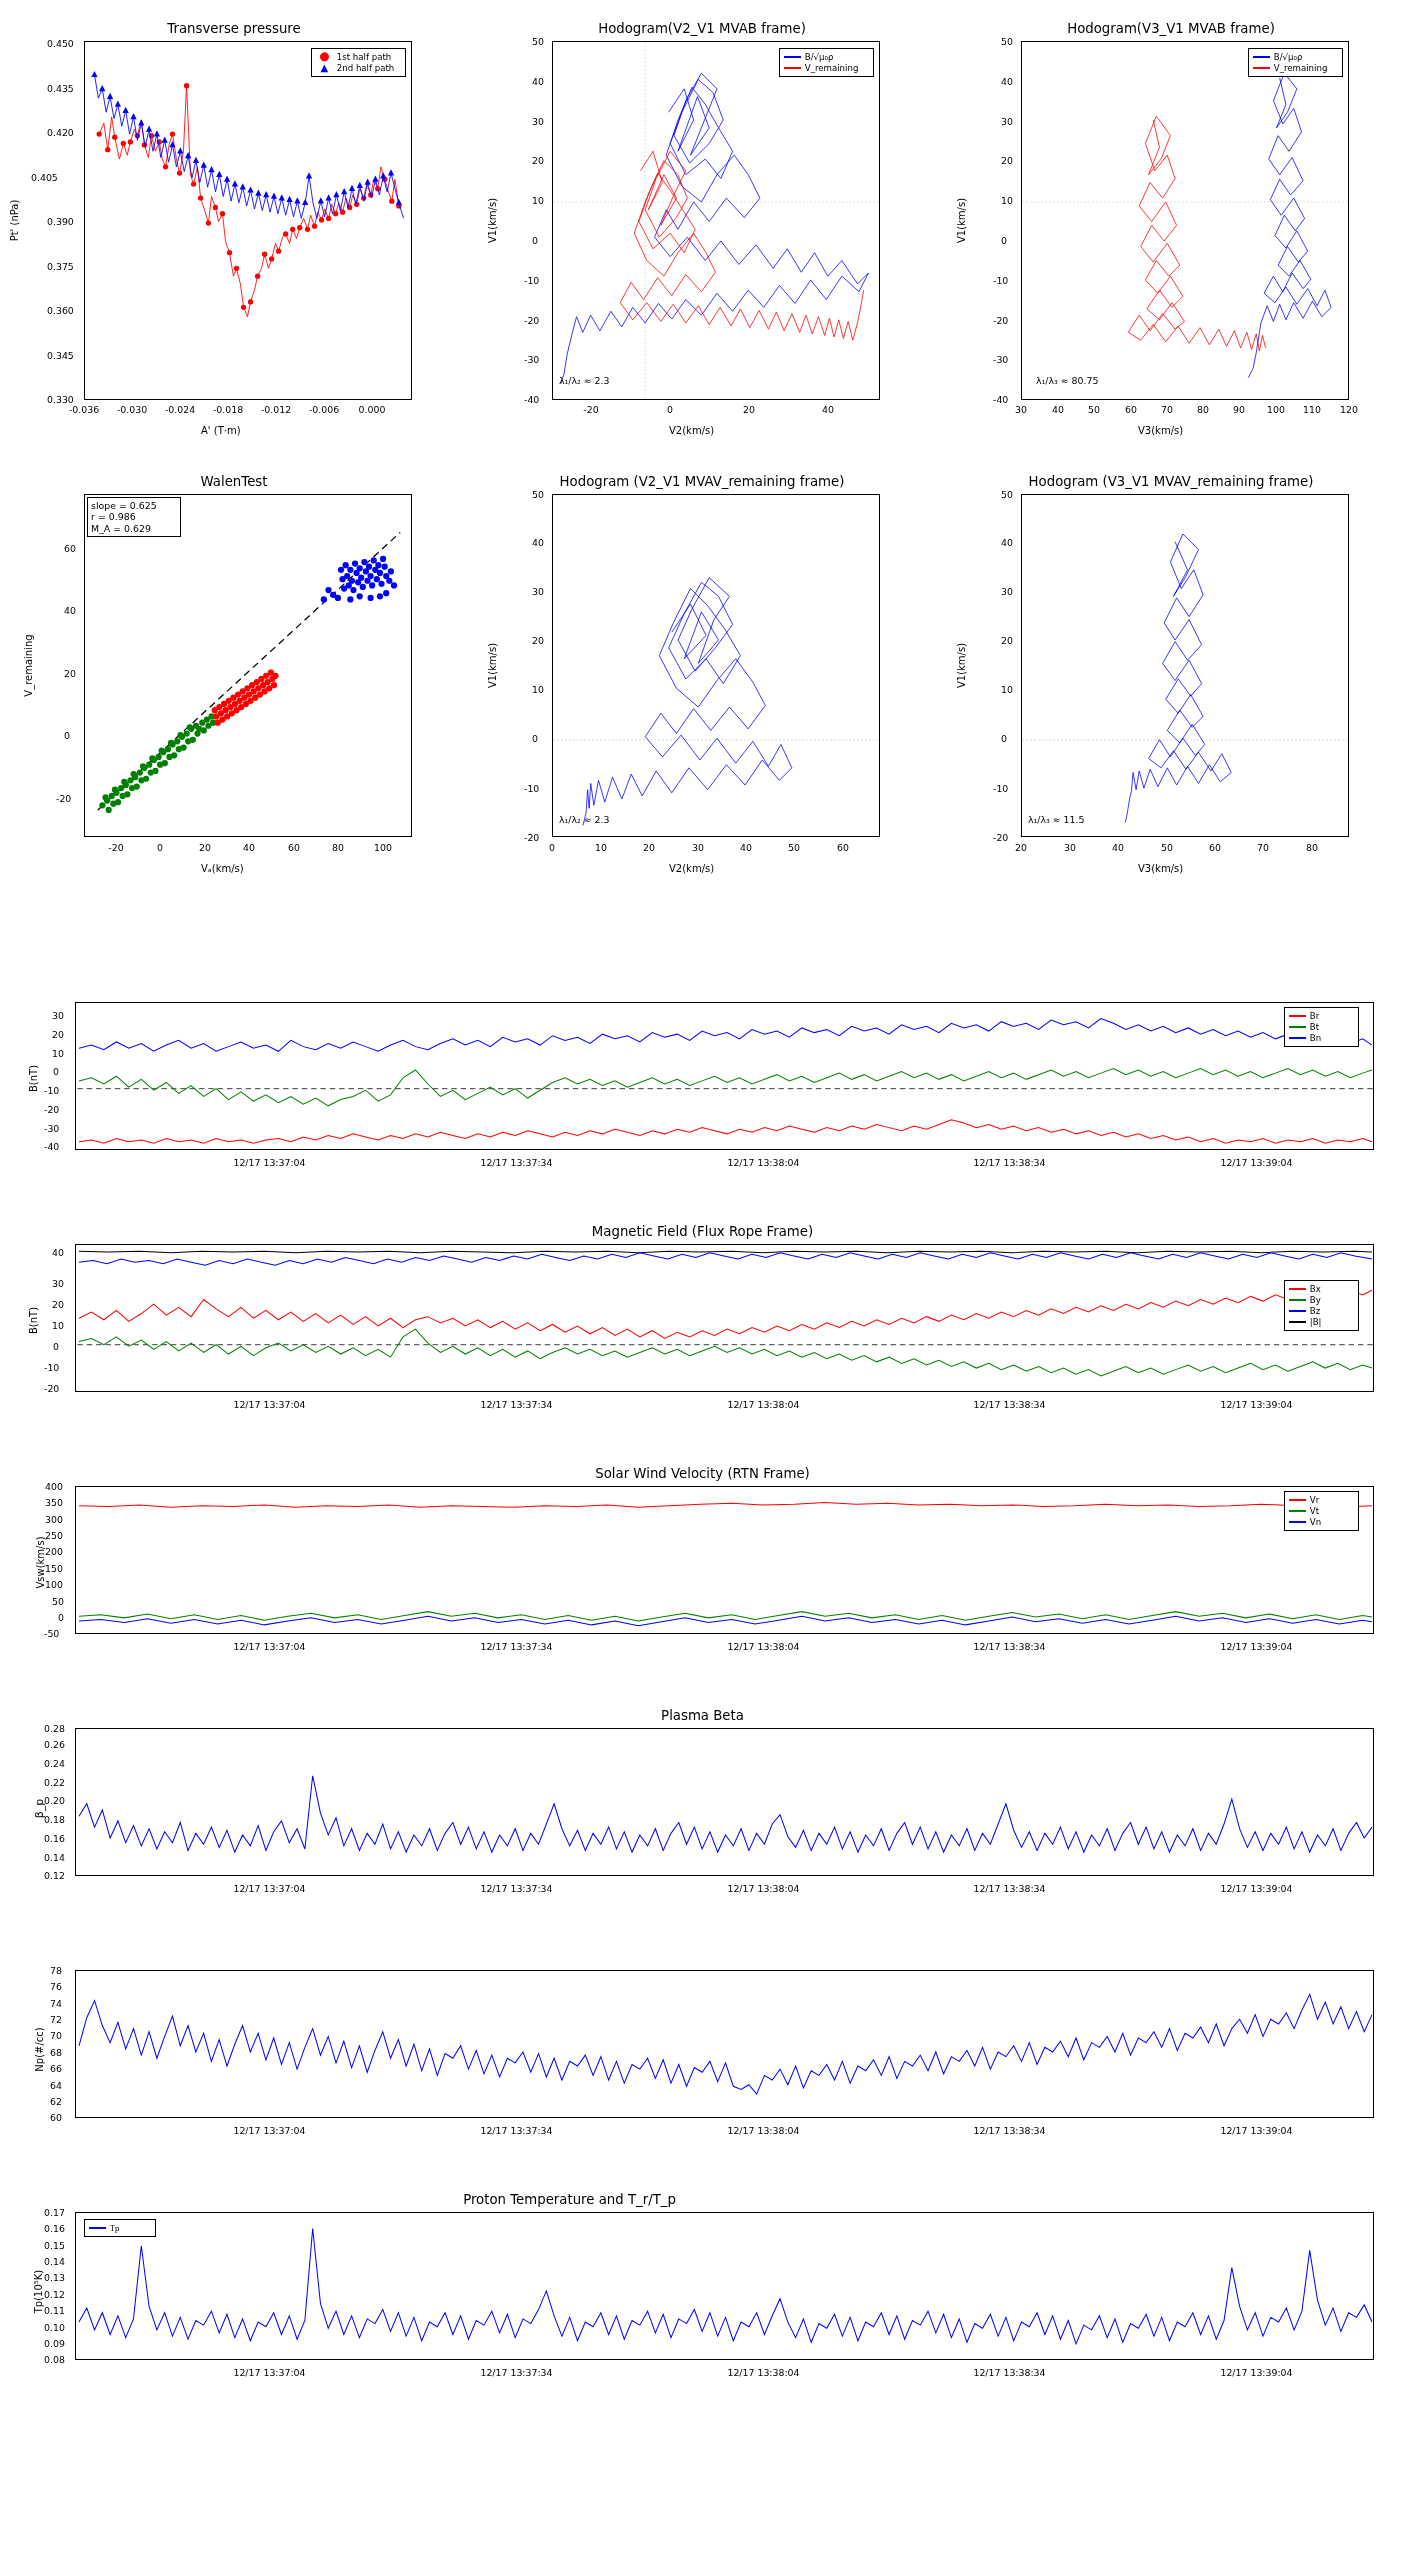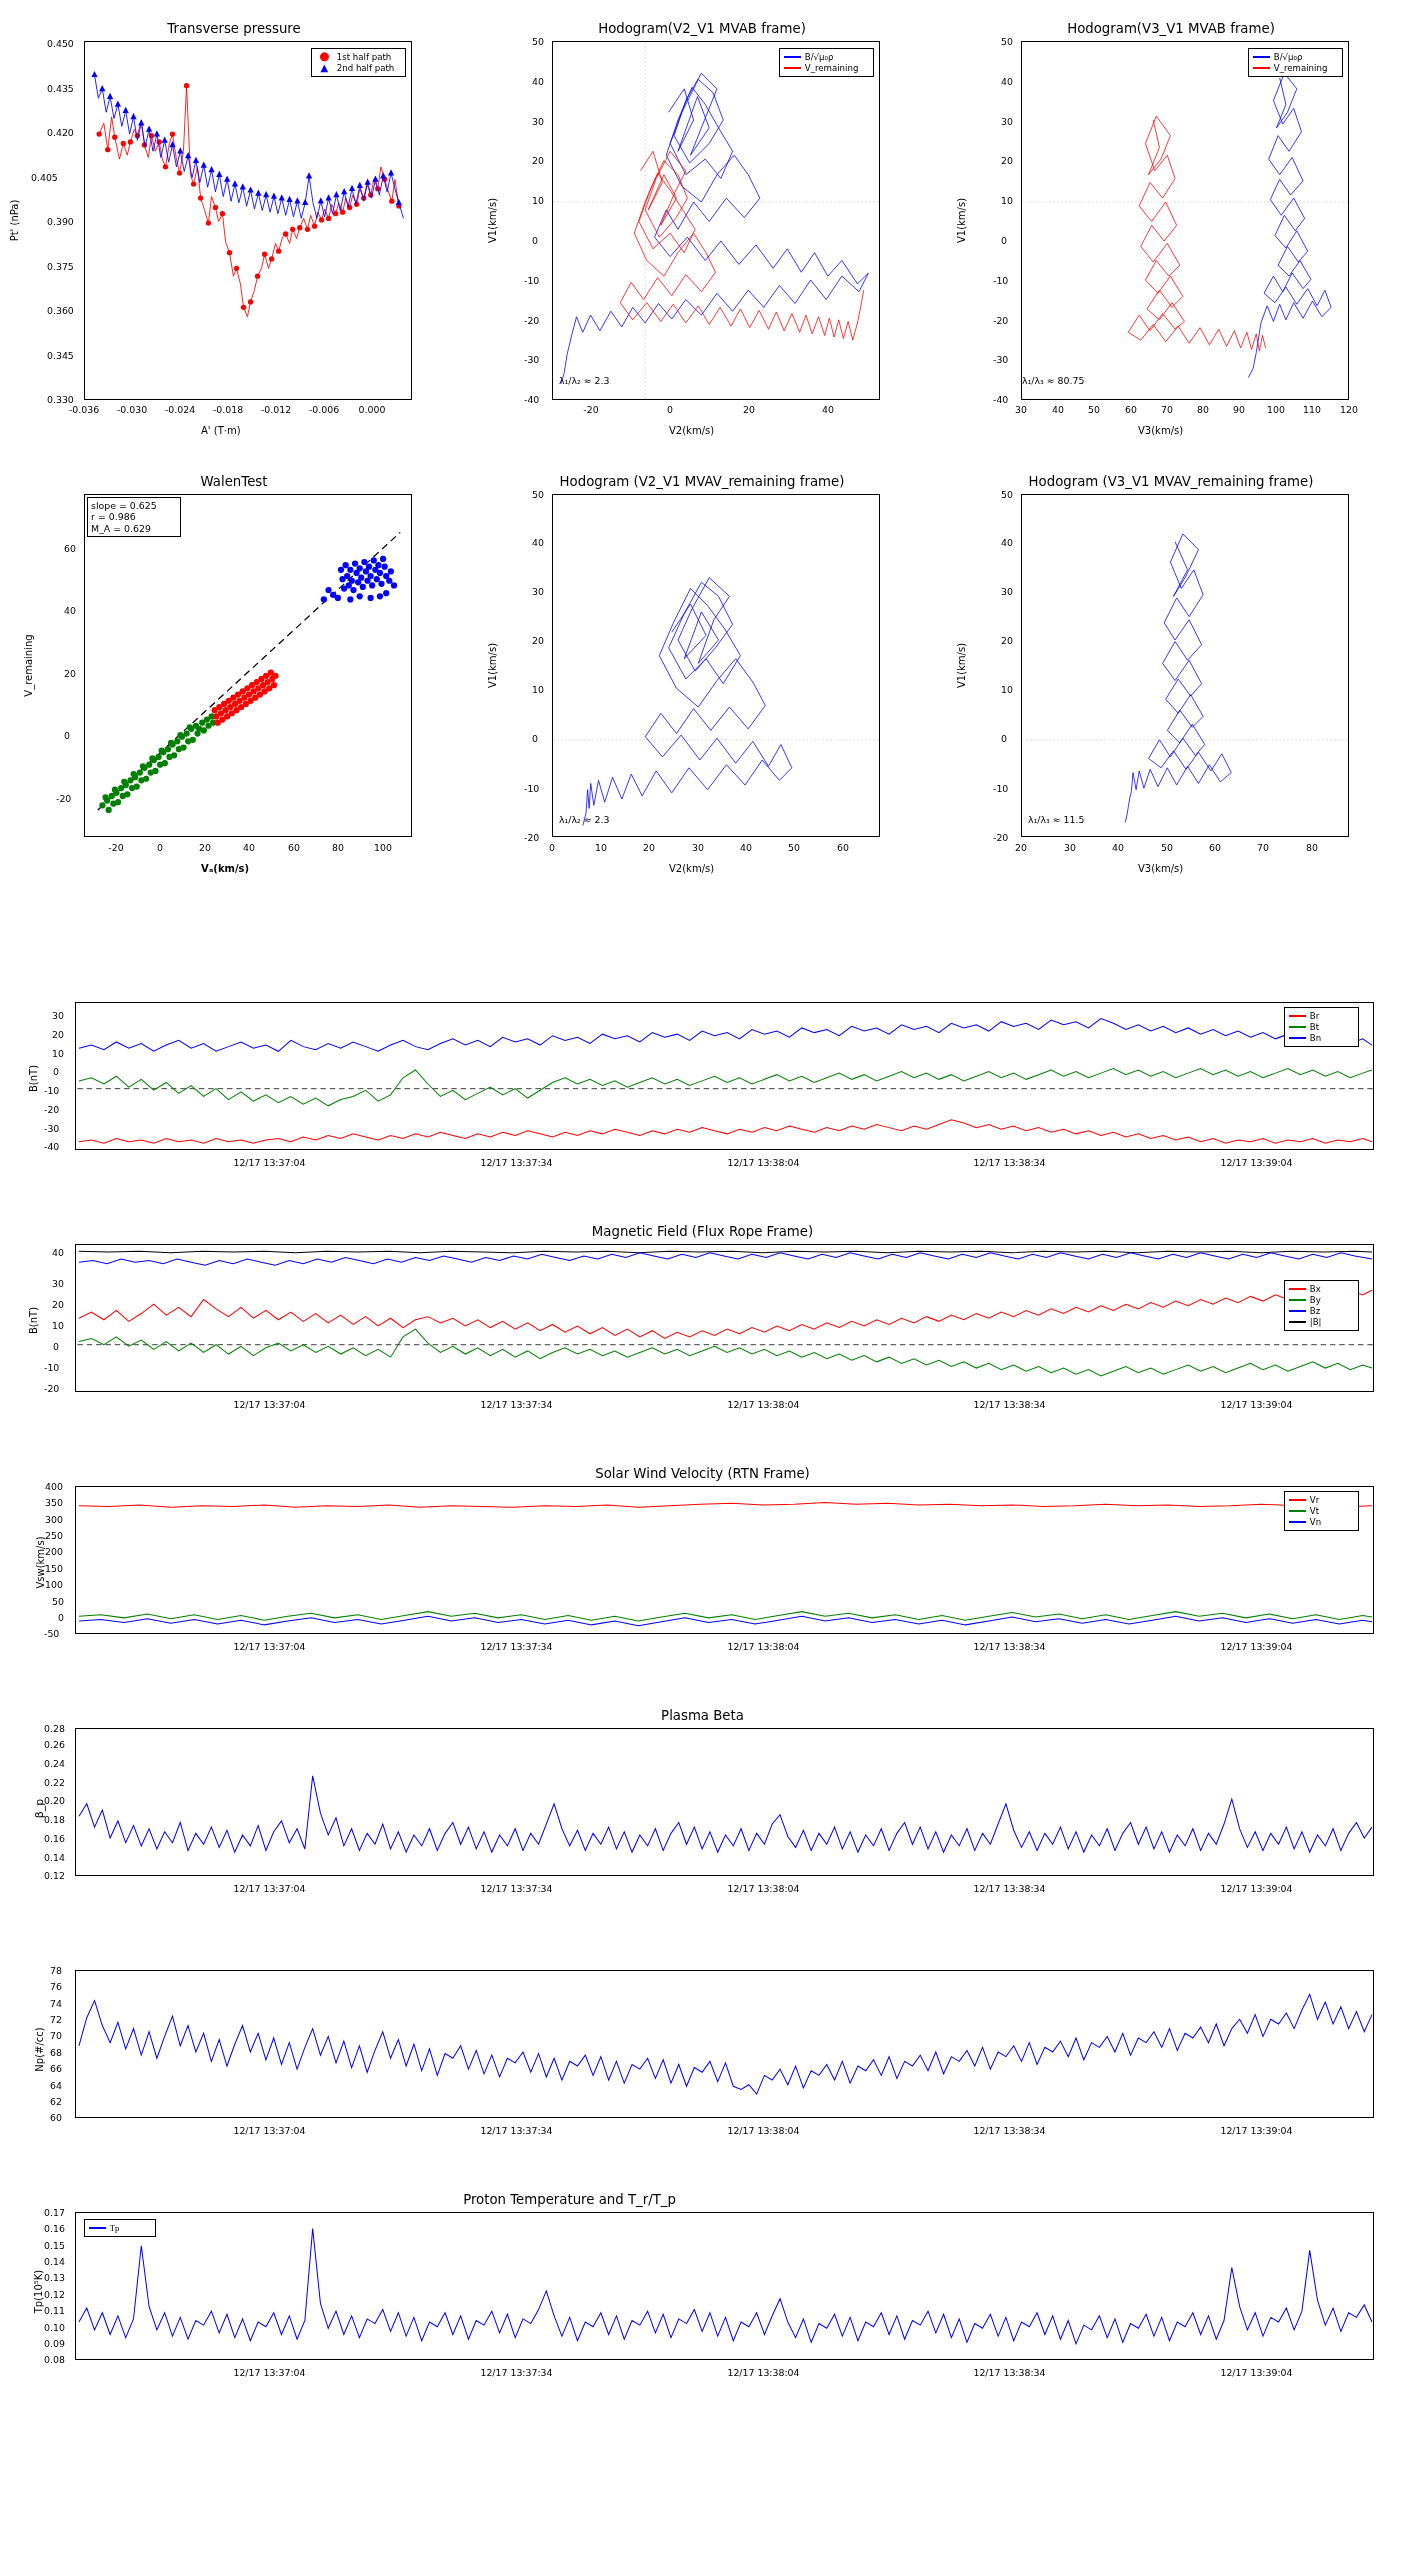--- a/index.html
+++ b/index.html
@@ -207,21 +207,21 @@
   <div class="legend" style="left:311px;top:48px;width:95px;">
     <div class="row">
           <span class="swatch" style="background:#0000ff;"></span>
           <span>B/√μ₀ρ</span>
         </div>
     <div class="row">
           <span class="swatch" style="background:#ff0000;"></span>
           <span>V_remaining</span>
         </div>
   </div>
-  <div class="annot" style="left:85px;top:375px;">λ₁/λ₃ ≈ 80.75</div>
+  <div class="annot" style="left:99px;top:375px;">λ₁/λ₃ ≈ 80.75</div>
   <div class="ylabel" style="left:1.6px;top:215px;transform:rotate(-90deg);">V1(km/s)</div>
   <div class="xlabel" style="left:201px;top:425px;">V3(km/s)</div>
   <div class="tick" style="left:56px;top:394px;">-40</div>
   <div class="tick" style="left:56px;top:354px;">-30</div>
   <div class="tick" style="left:56px;top:315px;">-20</div>
   <div class="tick" style="left:56px;top:275px;">-10</div>
   <div class="tick" style="left:64px;top:235px;">0</div>
   <div class="tick" style="left:64px;top:195px;">10</div>
   <div class="tick" style="left:64px;top:155px;">20</div>
   <div class="tick" style="left:64px;top:116px;">30</div>
@@ -391,21 +391,21 @@
             <circle cx="340" cy="134" r="4"></circle>
       </g>
     </svg>
   </div>
   <div class="boxannot" style="left:87px;top:36px;width:94px;">
     <div>slope = 0.625</div>
     <div>r = 0.986</div>
     <div>M_A = 0.629</div>
   </div>
   <div class="ylabel" style="left:-3.1px;top:199px;transform:rotate(-90deg);">V_remaining</div>
-  <div class="xlabel" style="left:201px;top:402px;font-weight:bold;">Vₐ(km/s)</div>
+  <div class="xlabel" style="left:201px;top:402px;">Vₐ(km/s)</div>
   <div class="tick" style="left:56px;top:332px;">-20</div>
   <div class="tick" style="left:64px;top:269px;">0</div>
   <div class="tick" style="left:64px;top:207px;">20</div>
   <div class="tick" style="left:64px;top:144px;">40</div>
   <div class="tick" style="left:64px;top:82px;">60</div>
   <div class="tickx" style="left:94px;top:381px;width:44px;">-20</div>
   <div class="tickx" style="left:138px;top:381px;width:44px;">0</div>
   <div class="tickx" style="left:183px;top:381px;width:44px;">20</div>
   <div class="tickx" style="left:227px;top:381px;width:44px;">40</div>
   <div class="tickx" style="left:272px;top:381px;width:44px;">60</div>

